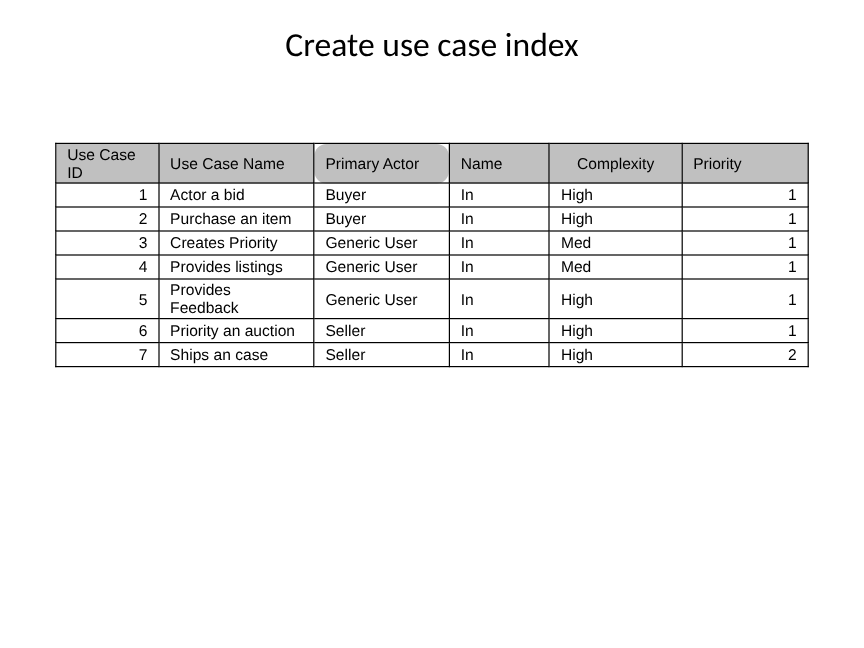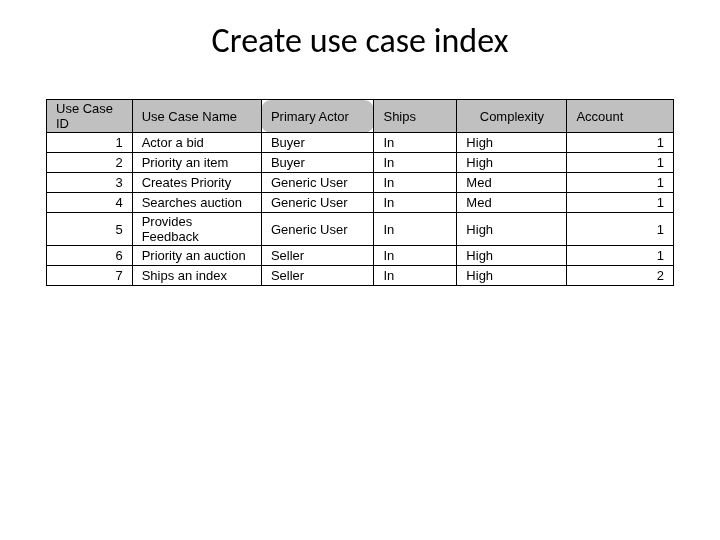--- a/index.html
+++ b/index.html
@@ -4,24 +4,24 @@
   <style>
     body {
       margin: 0;
       padding: 0;
       width: 720px;
       height: 540px;
       background: #ffffff;
       font-family: Calibri, Arial, sans-serif;
     }
     .title {
-      font-size: 34px;
+      font-size: 28px;
       text-align: center;
       padding-top: 20px;
-      padding-bottom: 38px;
+      padding-bottom: 64px;
       color: #000;
     }
     .table-wrap {
       padding: 0 46px;
     }
     table {
       border-collapse: collapse;
       width: 100%;
       font-family: Arial, sans-serif;
       font-size: 13px;
@@ -51,53 +51,53 @@
 
 <div class="title">Create use case index</div>
 
 <div class="table-wrap">
   <table>
     <thead>
       <tr>
         <th class="col-id">Use Case ID</th>
         <th class="col-name">Use Case Name</th>
         <th class="col-actor">Primary Actor</th>
-        <th class="col-scope">Ships</th>
+        <th class="col-scope">Name</th>
         <th class="col-complex">Complexity</th>
-        <th class="col-priority">Account</th>
+        <th class="col-priority">Priority</th>
       </tr>
     </thead>
     <tbody>
       <tr>
         <td class="num">1</td>
         <td>Actor a bid</td>
         <td>Buyer</td>
         <td>In</td>
         <td>High</td>
         <td class="num">1</td>
       </tr>
       <tr>
         <td class="num">2</td>
-        <td>Priority an item</td>
+        <td>Purchase an item</td>
         <td>Buyer</td>
         <td>In</td>
         <td>High</td>
         <td class="num">1</td>
       </tr>
       <tr>
         <td class="num">3</td>
         <td>Creates Priority</td>
         <td>Generic User</td>
         <td>In</td>
         <td>Med</td>
         <td class="num">1</td>
       </tr>
       <tr>
         <td class="num">4</td>
-        <td>Searches auction</td>
+        <td>Provides listings</td>
         <td>Generic User</td>
         <td>In</td>
         <td>Med</td>
         <td class="num">1</td>
       </tr>
       <tr>
         <td class="num">5</td>
         <td>Provides Feedback</td>
         <td>Generic User</td>
         <td>In</td>
@@ -107,21 +107,21 @@
       <tr>
         <td class="num">6</td>
         <td>Priority an auction</td>
         <td>Seller</td>
         <td>In</td>
         <td>High</td>
         <td class="num">1</td>
       </tr>
       <tr>
         <td class="num">7</td>
-        <td>Ships an index</td>
+        <td>Ships an case</td>
         <td>Seller</td>
         <td>In</td>
         <td>High</td>
         <td class="num">2</td>
       </tr>
     </tbody>
   </table>
 </div>
 
 </body></html>

